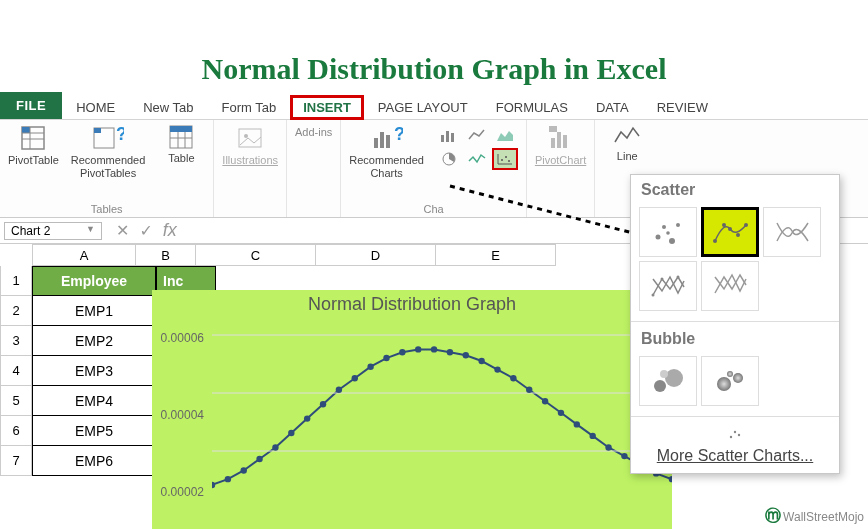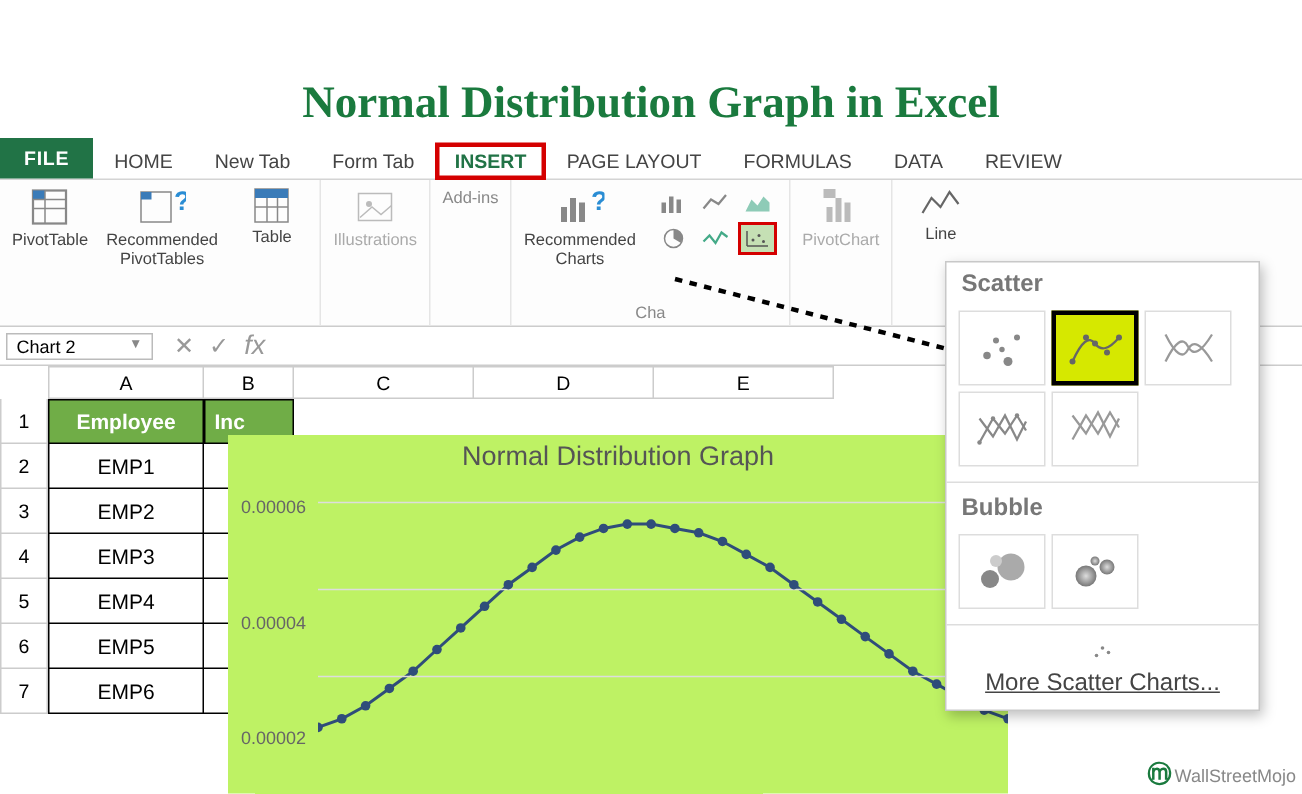--- a/index.html
+++ b/index.html
@@ -9,21 +9,21 @@
 
   .ribbon-tabs { display: flex; align-items: flex-end; height: 28px; border-bottom: 1px solid #d4d4d4; font-size: 13px; }
   .ribbon-tab { padding: 4px 14px; cursor: pointer; color: #444; }
   .ribbon-tab.file { background: #217346; color: #fff; font-weight: bold; letter-spacing: 0.5px; padding: 6px 16px; }
   .ribbon-tab.active { border: 3px solid #d40000; color: #217346; font-weight: 700; padding: 2px 10px; margin-bottom: -1px; background: #fff; }
 
   .ribbon-body { display: flex; background: #fdfdfd; border-bottom: 1px solid #ccc; height: 98px; position: relative; }
   .ribbon-group { border-right: 1px solid #e5e5e5; padding: 4px 8px 2px; display: flex; flex-direction: column; justify-content: space-between; }
   .group-items { display: flex; gap: 12px; align-items: flex-start; }
   .big-btn { display: flex; flex-direction: column; align-items: center; font-size: 11px; color: #444; cursor: pointer; min-width: 48px; text-align: center; line-height: 1.2; }
-  .big-btn.dim { color: #aaa; }
+  .big-btn.dim { color: #aaa; text-decoration: underline; }
   .big-btn svg, .big-btn .glyph { margin-bottom: 2px; }
   .small-btn { display: flex; align-items: center; gap: 4px; font-size: 11px; color: #888; cursor: pointer; padding: 2px; }
   .group-label { text-align: center; font-size: 11px; color: #888; padding-top: 2px; }
 
   .chart-grid { display: grid; grid-template-columns: repeat(3, 26px); grid-template-rows: repeat(2, 22px); gap: 2px; }
   .chart-btn { display: flex; align-items: center; justify-content: center; }
   .chart-btn.hl { border: 2px solid #d40000; background: #c5e0b4; }
 
   .arrow-annotation { position: absolute; top: 58px; left: 440px; pointer-events: none; }
 
@@ -35,21 +35,21 @@
   .col-headers { display: flex; margin-left: 32px; }
   .col-h { border: 1px solid #ccc; border-left: none; text-align: center; font-size: 13px; background: #fff; height: 22px; line-height: 22px; }
   .col-A { width: 104px; border-left: 1px solid #ccc; }
   .col-B { width: 60px; }
   .col-wide { width: 120px; }
 
   .grid-rows { position: relative; }
   .row { display: flex; height: 30px; }
   .row-h { width: 32px; border: 1px solid #ccc; border-top: none; text-align: center; font-size: 13px; background: #fff; line-height: 30px; }
   .cell { border: 1px solid #000; border-top: none; padding: 0 6px; font-size: 14px; display: flex; align-items: center; background: #fff; }
-  .cell-A { width: 104px; justify-content: center; }
+  .cell-A { width: 124px; justify-content: center; }
   .cell-B { width: 60px; border-left: none; }
   .hdr-cell { background: #70ad47; color: #fff; font-weight: bold; border: 1px solid #000; }
   .row:first-child .cell { border-top: 1px solid #000; }
 
   .chart-overlay { position: absolute; left: 152px; top: 24px; width: 520px; height: 250px; background: #bef264; }
   .chart-title { text-align: center; font-size: 18px; color: #555; padding: 4px 0 8px; }
   .chart-plot { position: relative; height: 200px; margin-left: 60px; }
   .y-axis { position: absolute; left: -60px; top: 0; bottom: 0; width: 56px; display: flex; flex-direction: column; justify-content: space-between; align-items: flex-end; font-size: 12px; color: #666; padding: 8px 4px 24px 0; }
 
   .scatter-popup { position: absolute; top: 174px; left: 630px; width: 210px; background: #fff; border: 1px solid #c8c8c8; box-shadow: 2px 3px 8px rgba(0,0,0,.25); z-index: 50; font-size: 16px; }
@@ -106,20 +106,21 @@
         <svg width="26" height="26">
             <rect x="2" y="2" width="22" height="22" fill="none" stroke="#888"></rect>
             <rect x="2" y="2" width="22" height="6" fill="#3a7bb8"></rect>
             <line x1="2" y1="14" x2="24" y2="14" stroke="#888"></line>
             <line x1="10" y1="8" x2="10" y2="24" stroke="#888"></line>
             <line x1="17" y1="8" x2="17" y2="24" stroke="#888"></line>
           </svg>
         <span>Table</span>
       </div>
     </div>
+    <div class="group-label">Tables</div>
   </div>
 
   <div class="ribbon-group">
     <div class="group-items">
       <div class="big-btn dim">
         <svg width="28" height="28">
             <rect x="3" y="5" width="22" height="18" fill="none" stroke="#bbb"></rect>
             <circle cx="10" cy="12" r="2" fill="#bbb"></circle>
             <polyline points="4,21 12,14 18,19 25,13" fill="none" stroke="#bbb"></polyline>
           </svg>

